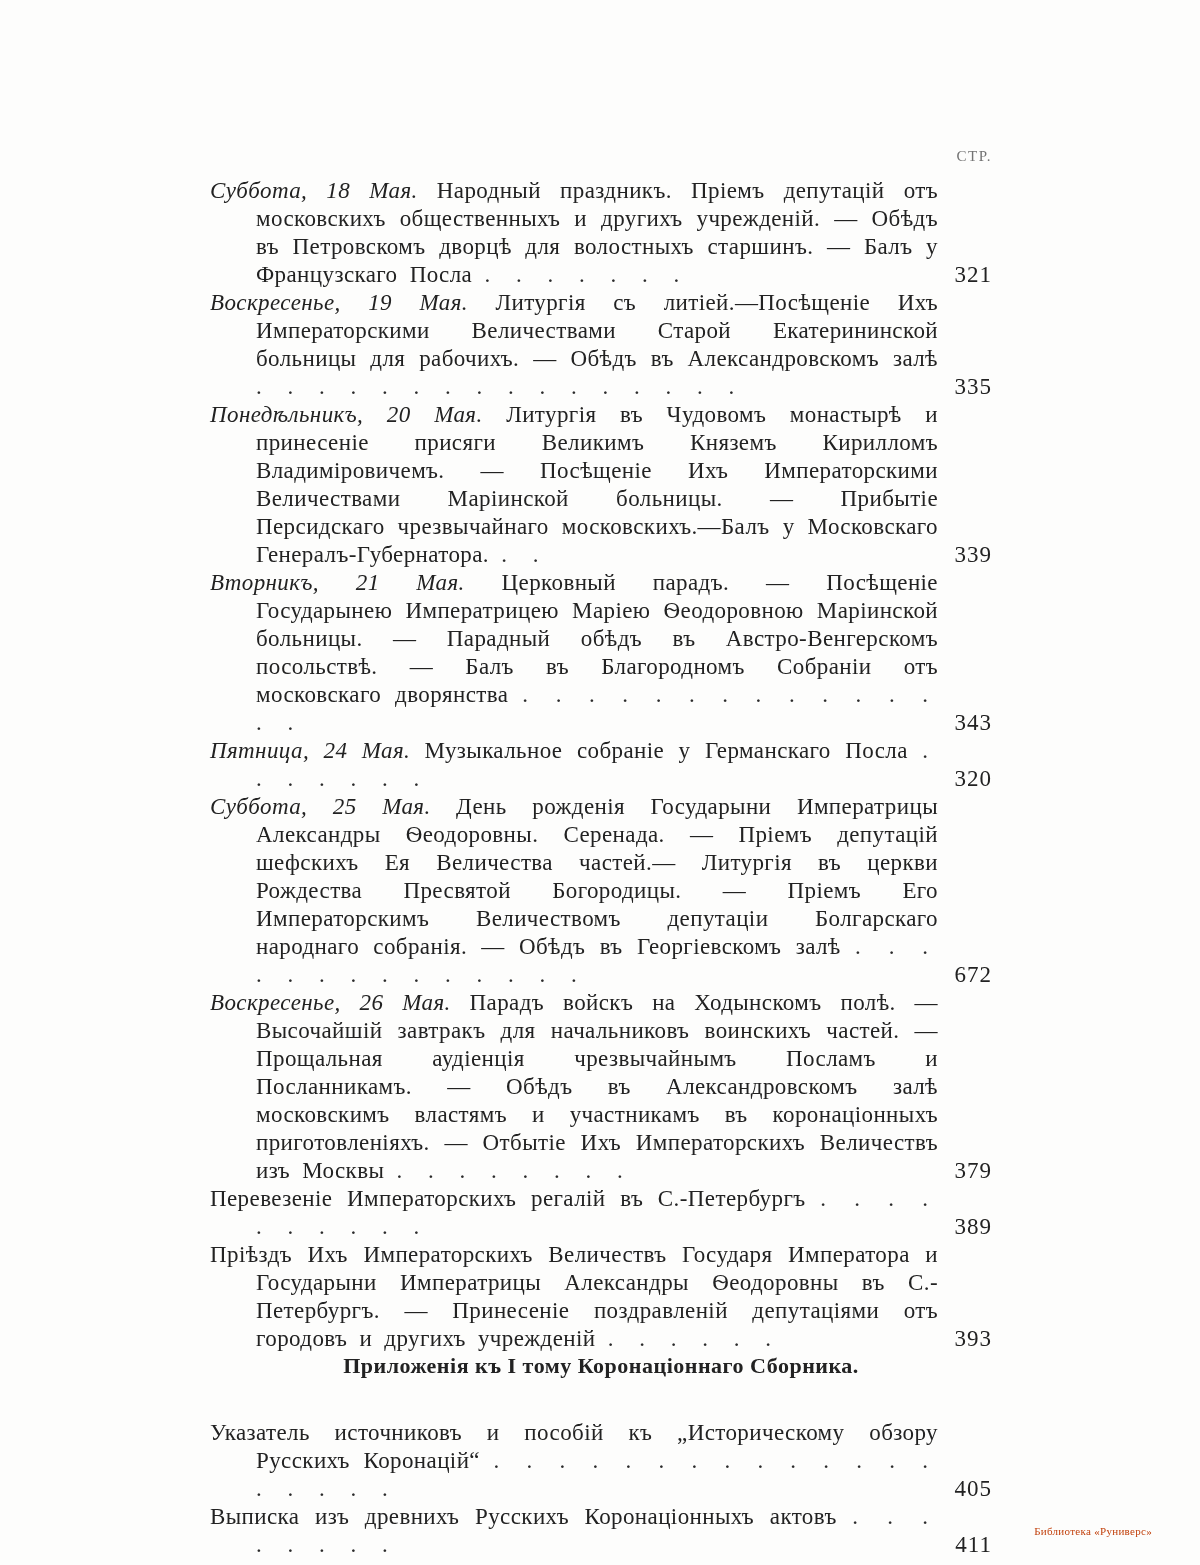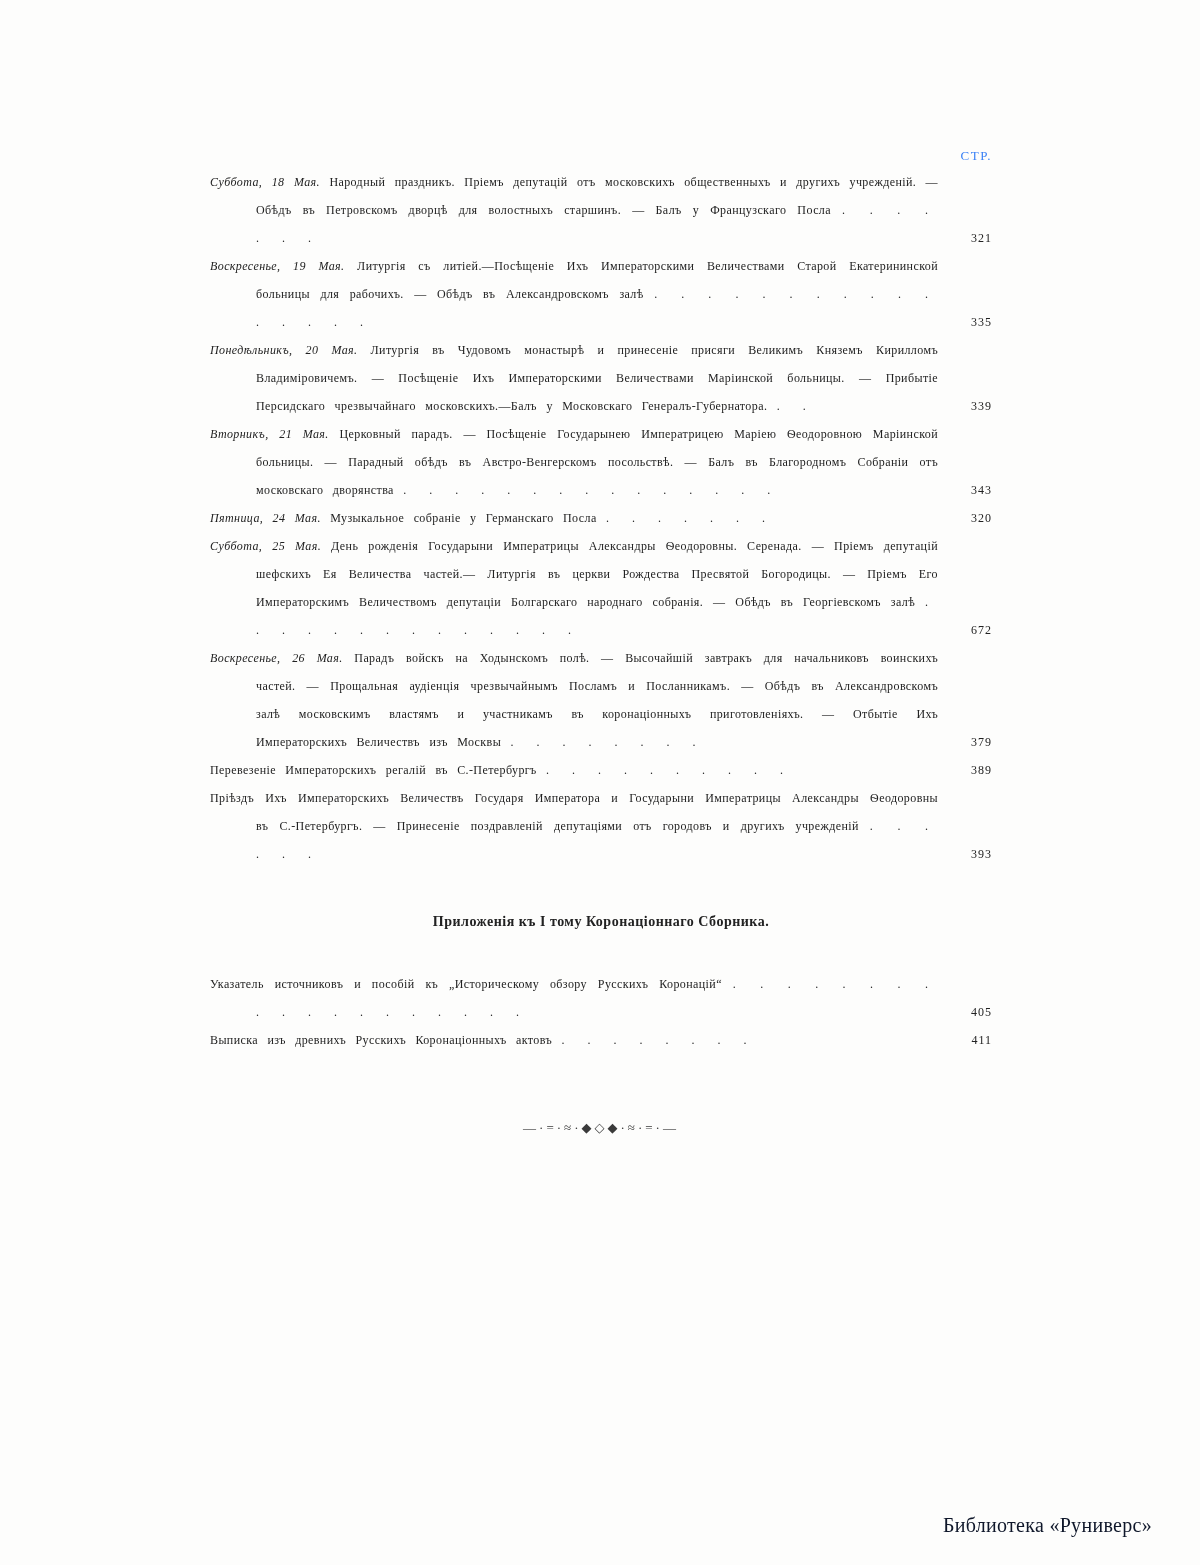--- a/index.html
+++ b/index.html
@@ -14,33 +14,33 @@
     overflow: hidden;
   }
   .content {
     position: absolute;
     left: 210px;
     top: 148px;
     width: 782px;
   }
   .str-label {
     text-align: right;
-    font-size: 13px;
+    font-size: 15px;
     letter-spacing: 1.5px;
-    margin-bottom: 4px;
-    color: #3b82f6;
+    margin-bottom: 12px;
+    color: #737373;
   }
   .toc-list { }
   .toc-entry {
     position: relative;
     padding-left: 46px;
     padding-right: 54px;
     text-indent: -46px;
     text-align: justify;
-    font-size: 12px;
+    font-size: 23px;
     line-height: 28px;
     letter-spacing: 0.4px;
     word-spacing: 6px;
   }
   .toc-date { font-style: italic; }
   .toc-dots {
     letter-spacing: 10px;
     word-spacing: 0;
     white-space: normal;
     color: #2a2a2a;
@@ -48,38 +48,37 @@
   .toc-page {
     position: absolute;
     right: 0;
     bottom: 0;
     text-indent: 0;
     letter-spacing: 1px;
   }
   .appendix-heading {
     text-align: center;
     font-weight: bold;
-    font-size: 14px;
+    font-size: 22px;
     letter-spacing: 0.5px;
-    margin-top: 46px;
     margin-bottom: 40px;
   }
   .ornament {
     text-align: center;
     margin-top: 66px;
     font-size: 13px;
     letter-spacing: 3px;
     color: #3a3a3a;
   }
   .watermark {
     position: absolute;
     right: 48px;
     bottom: 28px;
-    font-size: 20px;
-    color: #0f172a;
+    font-size: 11px;
+    color: #c2410c;
     letter-spacing: 0.3px;
     margin-top: 36px;
   }
 </style>
 </head>
 <body>
 
 <div class="sheet">
   <div class="content">
 

